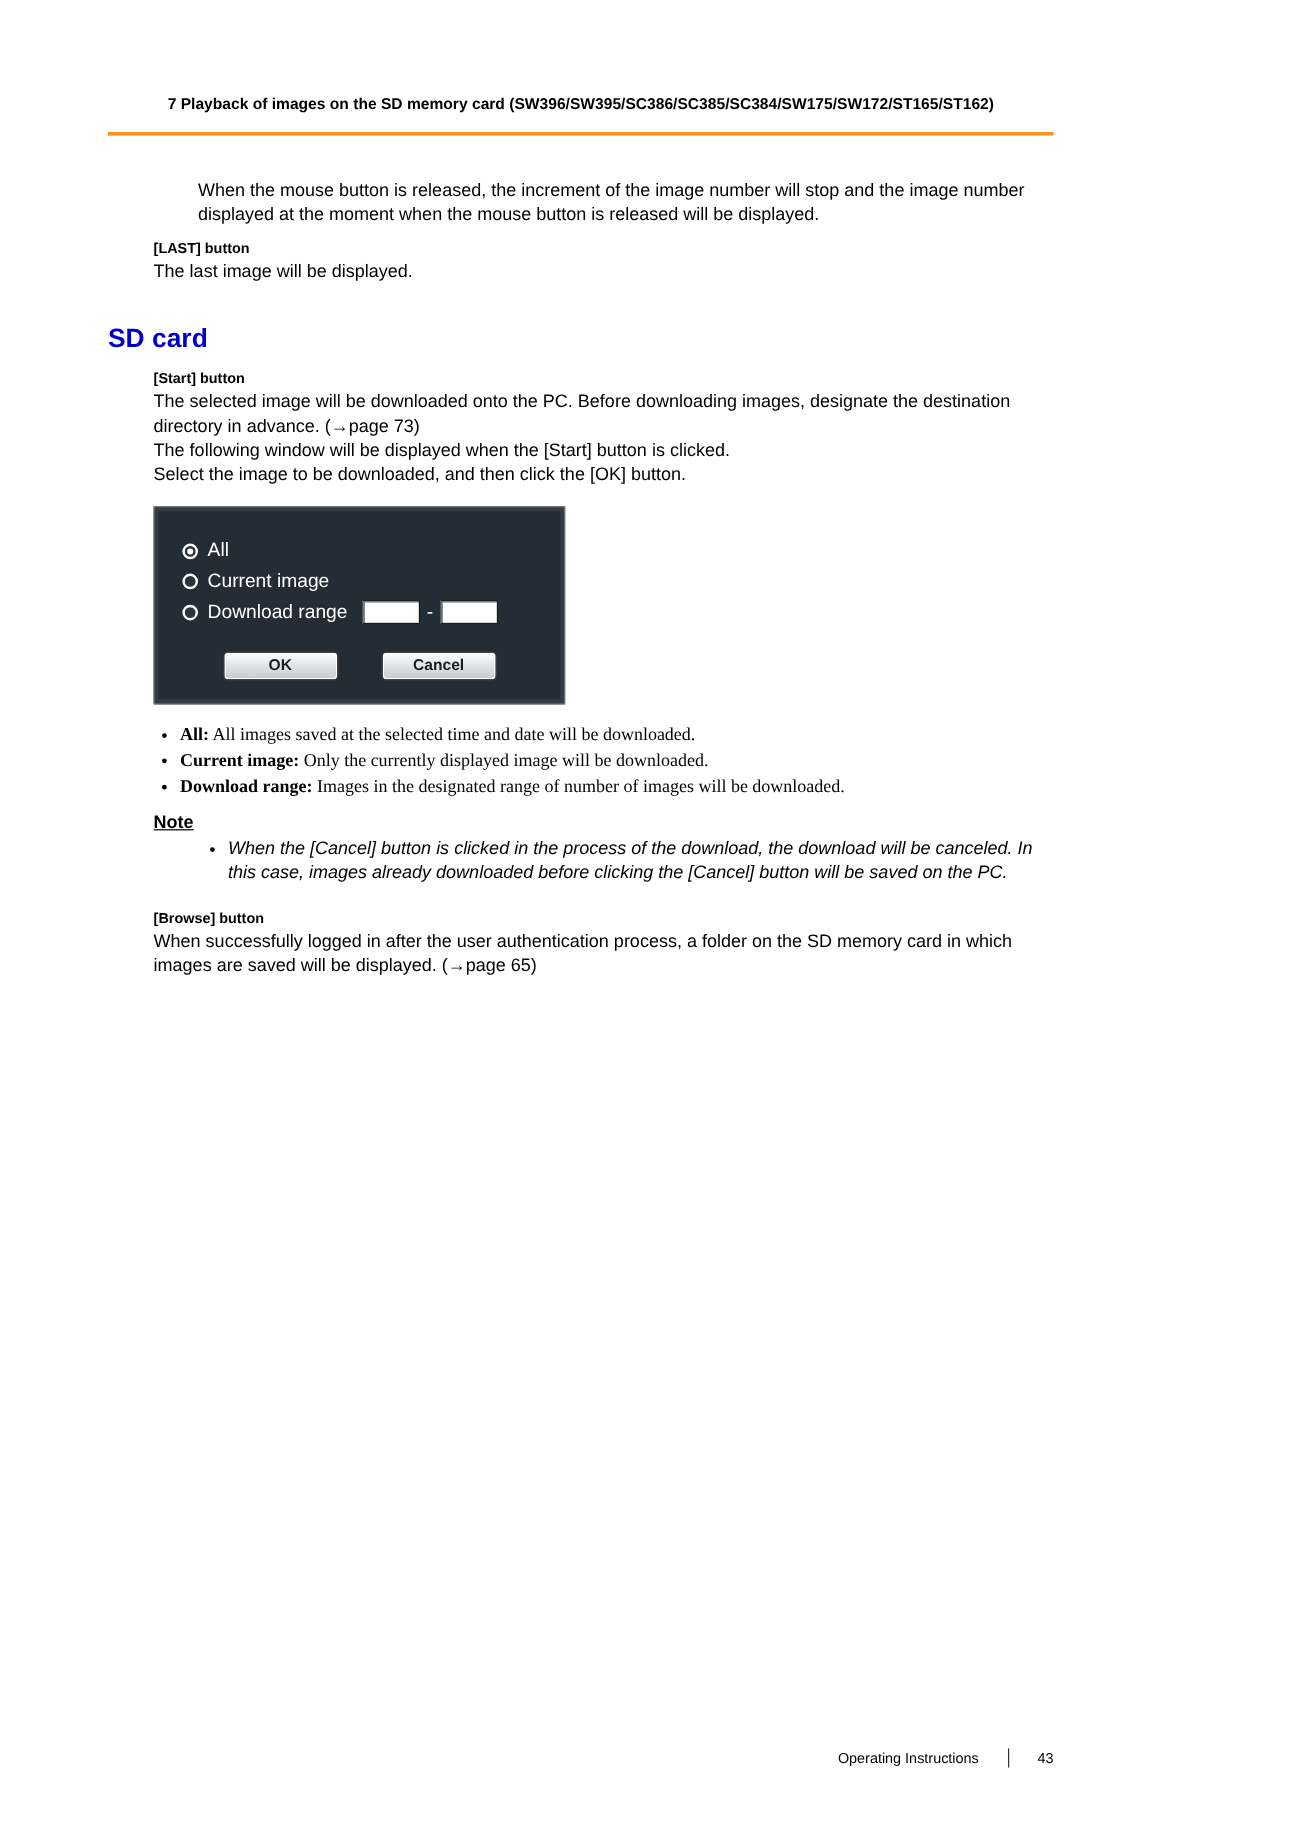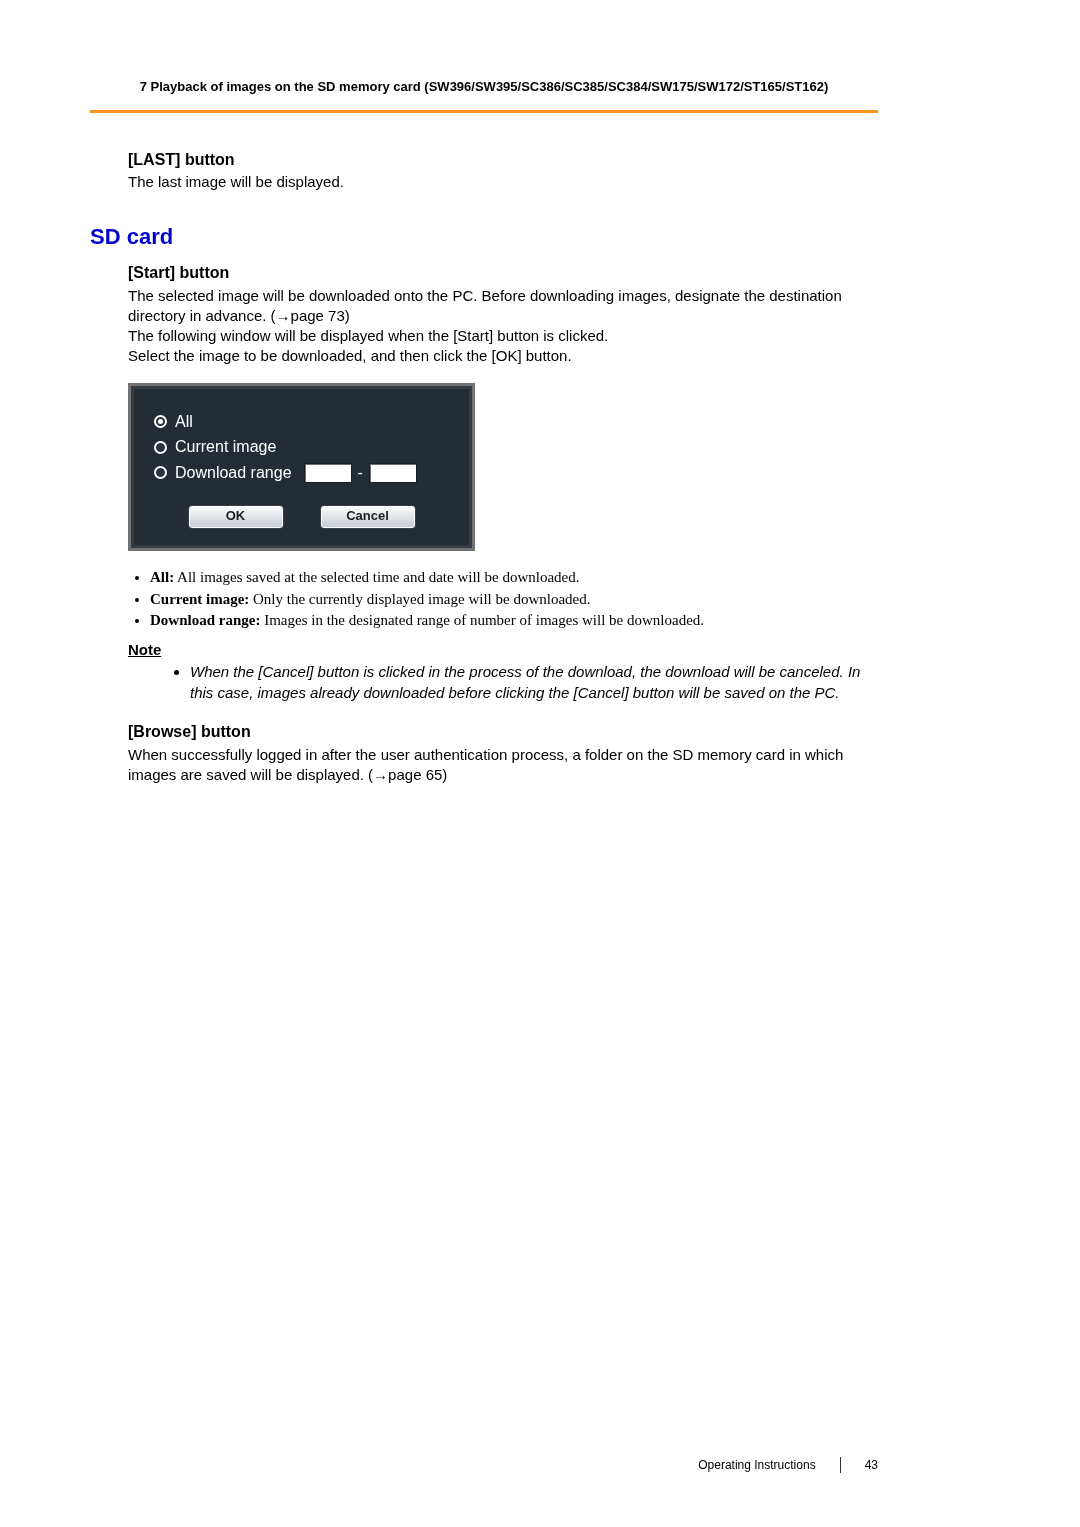--- a/index.html
+++ b/index.html
@@ -26,38 +26,38 @@
     padding-bottom: 14px;
     border-bottom: 3px solid #f7931e;
     margin-bottom: 36px;
   }
   .continued-block {
     margin-left: 75px;
     margin-bottom: 10px;
   }
   .h4 {
     font-weight: bold;
-    font-size: 16px;
+    font-size: 12px;
     margin: 10px 0 2px 38px;
   }
   .body-text {
     margin: 0 0 0 38px;
   }
   .section-title {
     color: #0000cc;
     font-weight: bold;
     font-size: 22px;
     margin: 30px 0 6px 0;
   }
 
   
   .dlg {
     width: 341px;
     margin: 16px 0 16px 38px;
-    border: 3px solid #737373;
+    border: 1px solid #737373;
     background: #242d36;
     color: #fff;
     box-shadow: 0 0 0 1px #cfd4da inset;
   }
   .dlg-inner {
     border: 3px solid #363c44;
     padding: 18px 20px 16px 20px;
   }
   .opt-row {
     display: flex;
@@ -146,20 +146,21 @@
     width: 1px; height: 16px; background: #333;
   }
 </style>
 </head>
 <body>
 
 <div class="page">
 
   <div class="running-head">7 Playback of images on the SD memory card (SW396/SW395/SC386/SC385/SC384/SW175/SW172/ST165/ST162)</div>
 
+  <p class="continued-block">When the mouse button is released, the increment of the image number will stop and the image number displayed at the moment when the mouse button is released will be displayed.</p>
 
   <div class="h4">[LAST] button</div>
   <p class="body-text">The last image will be displayed.</p>
 
   <div class="section-title">SD card</div>
 
   <div class="h4">[Start] button</div>
   <p class="body-text">The selected image will be downloaded onto the PC. Before downloading images, designate the destination directory in advance. (→page 73)</p>
   <p class="body-text">The following window will be displayed when the [Start] button is clicked.</p>
   <p class="body-text">Select the image to be downloaded, and then click the [OK] button.</p>

